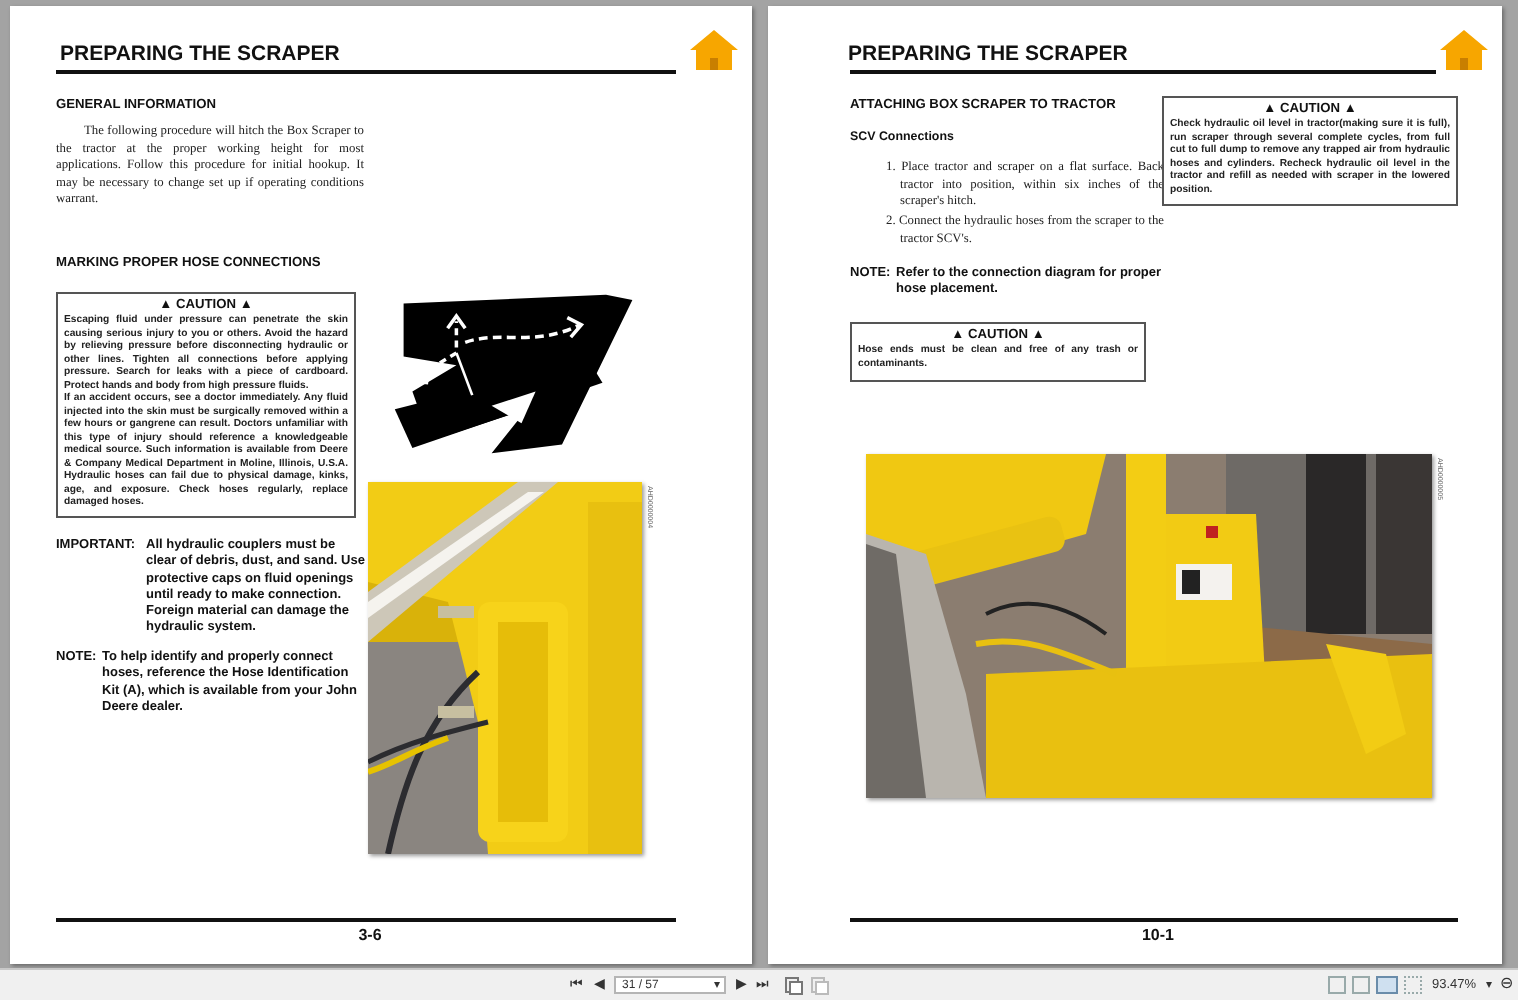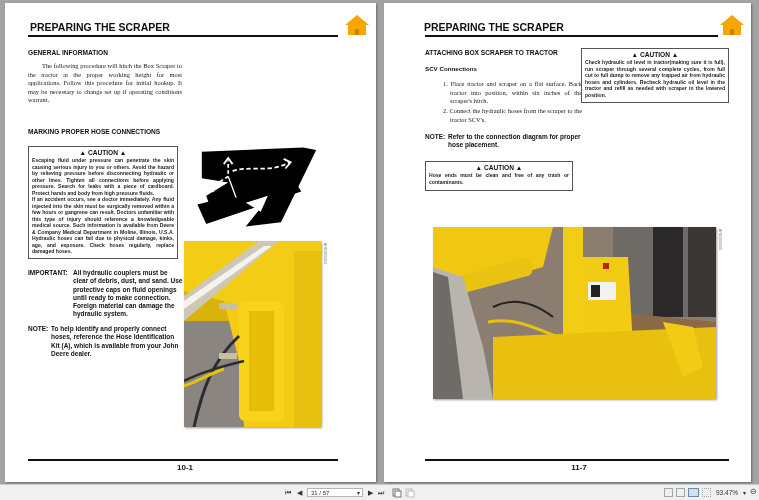--- a/index.html
+++ b/index.html
@@ -82,21 +82,21 @@
   <div class="imp" style="left:23px;top:266px;width:155px;">
     <span class="lbl">IMPORTANT:</span>
     <div style="margin-left:45px;">All hydraulic couplers must be clear of debris, dust, and sand. Use protective caps on fluid openings until ready to make connection. Foreign material can damage the hydraulic system.</div>
   </div>
   <div class="imp" style="left:23px;top:322px;width:155px;">
     <span class="lbl">NOTE:</span>
     <div style="margin-left:23px;">To help identify and properly connect hoses, reference the Hose Identification Kit (A), which is available from your John Deere dealer.</div>
   </div>
 
   <div class="rule" style="left:23px;top:456px;width:310px;"></div>
-  <div class="pnum" style="left:150px;top:460px;width:60px;">10-1</div>
+  <div class="pnum" style="left:150px;top:460px;width:60px;">3-6</div>
 </div>
 
 <div class="page" id="page-right">
   <div class="title" style="left:40px;top:18px;width:300px;">PREPARING THE SCRAPER</div>
   <div class="rule" style="left:41px;top:32px;width:293px;"></div>
   <svg class="home" style="left:335px;top:11px;" viewBox="0 0 26 22">
     <polygon points="13,1 25,11 22,11 22,21 4,21 4,11 1,11" fill="#f7a600"></polygon>
     <rect x="11" y="15" width="4" height="6" fill="#c97f00"></rect>
   </svg>
 
@@ -139,21 +139,21 @@
       <rect x="158" y="58" width="9" height="12" fill="#222"></rect>
       <rect x="170" y="36" width="6" height="6" fill="#c02020"></rect>
       <polygon points="230,95 260,100 270,140 250,150" fill="#f2cc14"></polygon>
       <path d="M60,80 C80,70 100,75 120,90" stroke="#222" stroke-width="2" fill="none"></path>
       <path d="M55,95 C80,90 100,100 125,110" stroke="#e8c010" stroke-width="3" fill="none"></path>
     </svg>
   </div>
   <div class="code" style="left:334px;top:226px;">AHD0000005</div>
 
   <div class="rule" style="left:41px;top:456px;width:304px;"></div>
-  <div class="pnum" style="left:165px;top:460px;width:60px;">11-7</div>
+  <div class="pnum" style="left:165px;top:460px;width:60px;">10-1</div>
 </div>
 
 <div id="toolbar">
   <span class="tb" style="left:285px;">⏮</span>
   <span class="tb" style="left:297px;">◀</span>
   <div class="pageinput">
     <span>31 / 57</span>
     <span style="position:absolute;right:2px;top:0;">▾</span>
   </div>
   <span class="tb" style="left:368px;">▶</span>

